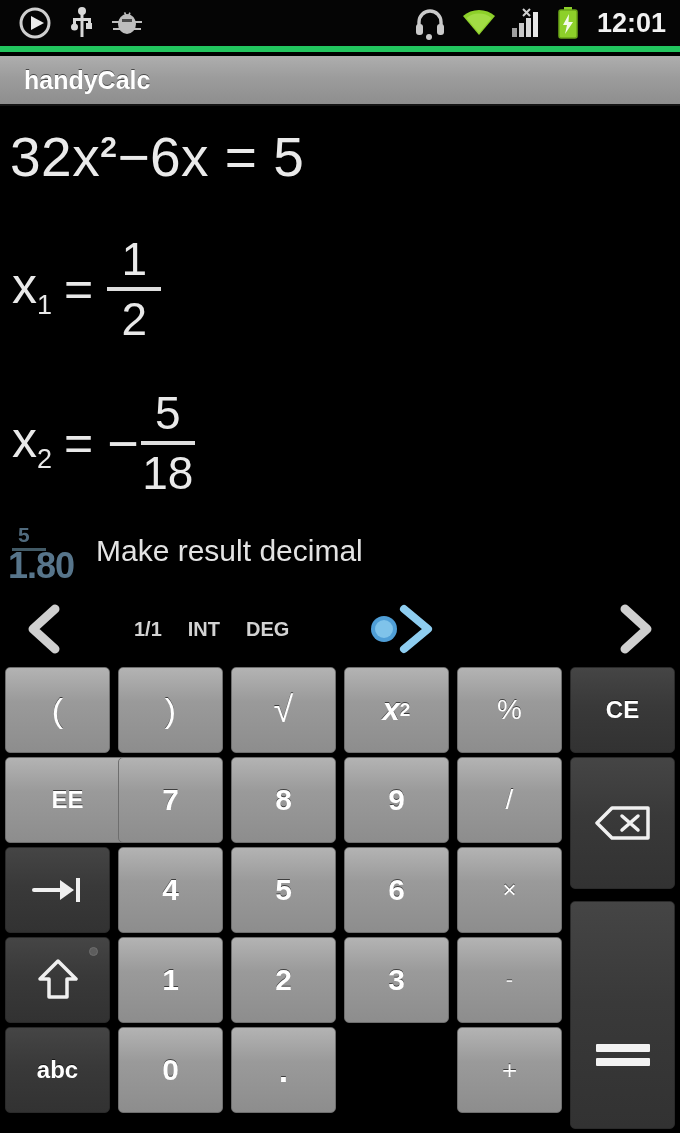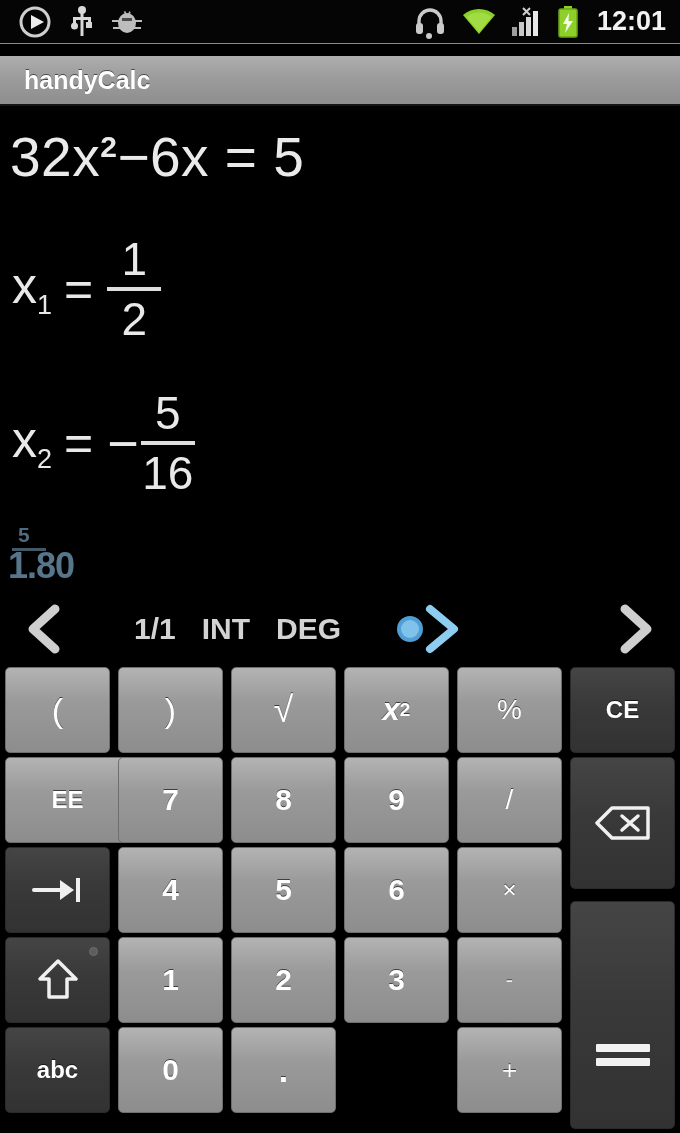--- a/index.html
+++ b/index.html
@@ -3,23 +3,23 @@
 <meta charset="utf-8">
 <style>
   * { margin:0; padding:0; box-sizing:border-box; }
   html,body { width:680px; height:1133px; background:#000; overflow:hidden; }
   body { font-family:"Liberation Sans", sans-serif; -webkit-font-smoothing:antialiased; }
 
   #phone { position:relative; width:680px; height:1133px; background:#000; }
 
   
   #statusbar {
-    position:absolute; left:0; top:0; width:680px; height:44px;
+    position:absolute; left:0; top:0; width:680px; height:52px;
     background:#050505; display:flex; align-items:center;
-    border-bottom:1px solid #22c55e;
+    border-bottom:6px solid #22c55e;
   }
   #sb-left { display:flex; align-items:center; gap:18px; padding-left:18px; }
   #sb-right { margin-left:auto; display:flex; align-items:center; gap:14px; padding-right:14px; }
   .sb-ico { display:block; }
   #clock { color:#f2f2f2; font-size:27px; font-weight:bold; letter-spacing:0px; padding-left:4px; }
 
   
   #titlebar {
     position:absolute; left:0; top:56px; width:680px; height:50px;
     background:linear-gradient(180deg,#aeaeae 0%,#9c9c9c 45%,#8e8e8e 100%);
@@ -73,21 +73,21 @@
   
   #navbar {
     position:absolute; left:0; top:595px; width:680px; height:68px;
     background:#000; display:flex; align-items:center;
   }
   #nav-prev { width:90px; display:flex; justify-content:center; }
   #nav-next { width:90px; display:flex; justify-content:center; margin-left:auto; }
   .chev { display:block; }
   #nav-status {
     display:flex; align-items:center; gap:26px;
-    color:#d3d3d3; font-size:30px; font-weight:bold; padding-left:44px;
+    color:#d3d3d3; font-size:20px; font-weight:bold; padding-left:44px;
   }
   #nav-step { margin-left:auto; margin-right:66px; display:flex; align-items:center; }
 
   
   #keypad {
     position:absolute; left:0; top:663px; width:680px; height:470px;
     background:#000;
   }
   .key {
     position:absolute;
@@ -204,30 +204,31 @@
       </span>
     </div>
 
     <div class="eq-line solution" id="sol2">
       <span class="sol-lhs"><span>x</span><span class="sub">2</span></span>
       <span class="eqsign">=</span>
       <span class="minus">−</span>
       <span class="frac">
         <span class="num">5</span>
         <span class="bar"></span>
-        <span class="den">16</span>
+        <span class="den">18</span>
       </span>
     </div>
 
     <div id="hint-row">
       <div id="hint-icon">
         <span class="hi-num">5</span>
         <span class="hi-bar"></span>
         <span class="hi-dec">1.80</span>
       </div>
+      <div id="hint-label">Make result decimal</div>
     </div>
   </div>
 
   <div id="navbar">
     <div id="nav-prev">
       <svg class="chev" width="48" height="56" viewBox="0 0 48 56">
         <polyline points="34,8 12,28 34,48" fill="none" stroke="#cfcfcf" stroke-width="9" stroke-linecap="round" stroke-linejoin="round"></polyline>
       </svg>
     </div>
 

